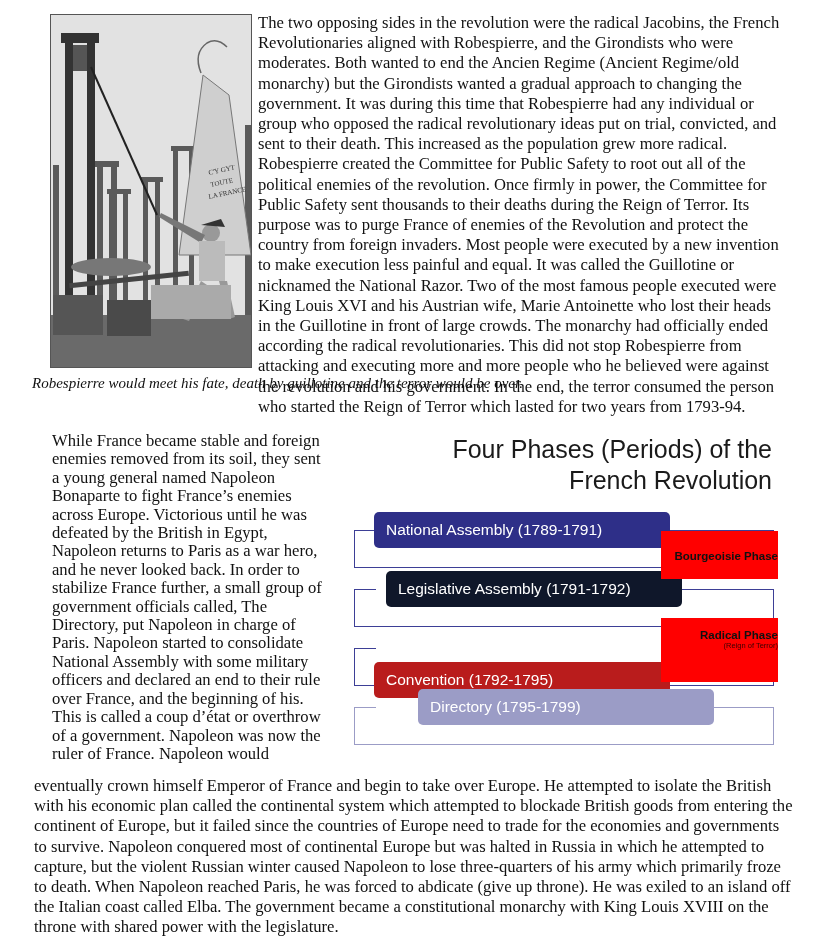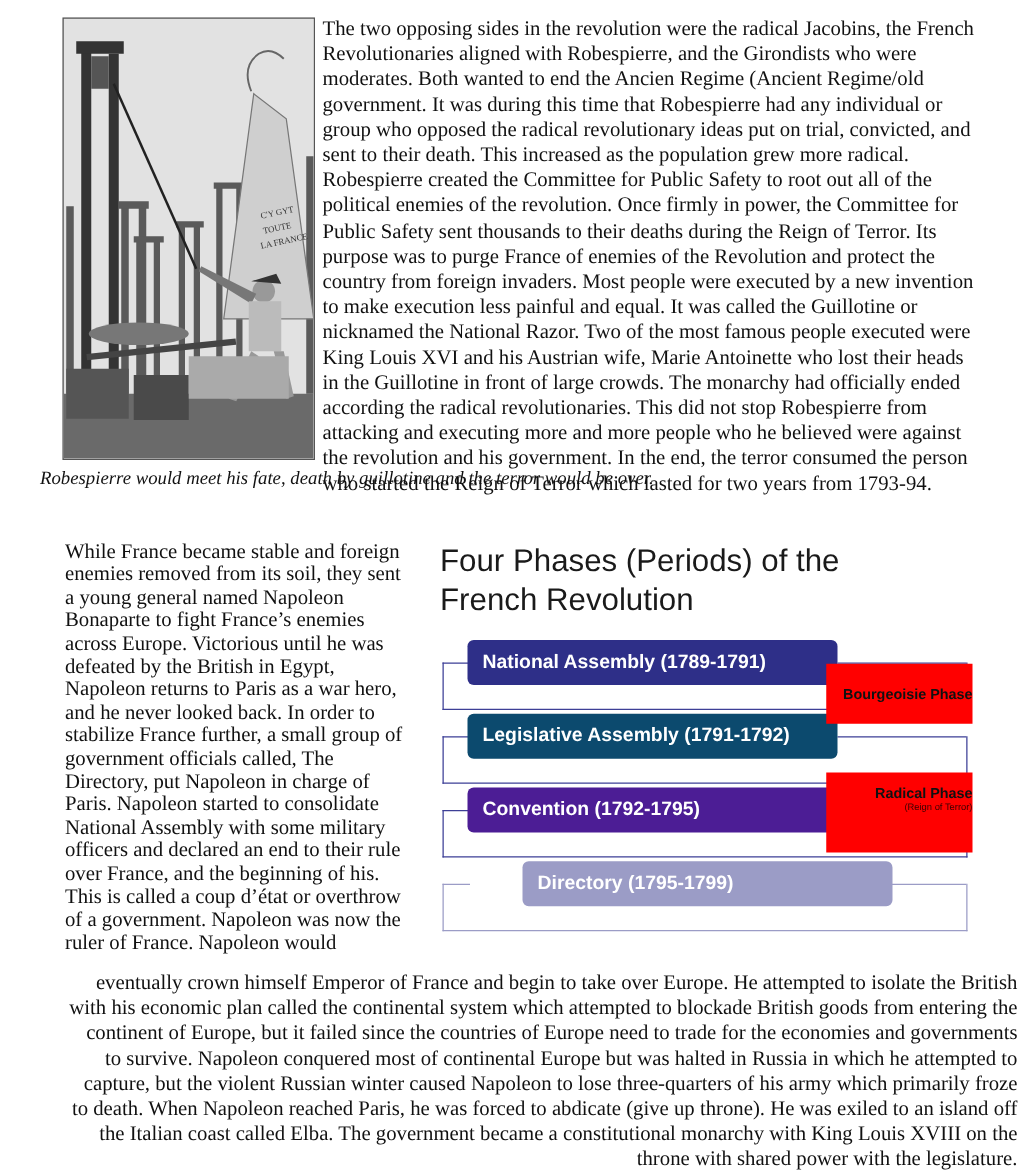--- a/index.html
+++ b/index.html
@@ -1,26 +1,26 @@
 <!DOCTYPE html>
 <html><head>
 <meta charset="utf-8">
 <style>
   html, body { margin: 0; padding: 0; background: #ffffff; }
   body { width: 816px; height: 937px; position: relative; overflow: hidden; font-family: "Liberation Serif", serif; color: #111; }
   .p1-text { position: absolute; left: 258px; top: 13px; width: 556px; font-size: 16.6px; line-height: 20.2px; }
   .p1-tail { position: absolute; left: 32px; top: 373px; width: 780px; font-size: 15px; line-height: 20.2px; white-space: nowrap; font-style: italic; }
   .image-frame { position: absolute; left: 50px; top: 14px; width: 200px; height: 352px; border: 1px solid #555; background: #d8d8d8; overflow: hidden; }
   .p2-text { position: absolute; left: 52px; top: 432px; width: 270px; font-size: 16.6px; line-height: 18.4px; }
-  .p3-text { position: absolute; left: 34px; top: 776px; width: 780px; font-size: 16.6px; line-height: 20.2px; text-align: right; }
+  .p3-text { position: absolute; left: 34px; top: 776px; width: 780px; font-size: 16.6px; line-height: 20.2px; }
   .p3-text span { display: block; white-space: nowrap; }
 
   .diagram { position: absolute; left: 352px; top: 430px; width: 464px; height: 330px; font-family: "Liberation Sans", sans-serif; }
-  .diagram-title { position: absolute; left: 0; top: 4px; width: 420px; text-align: left; font-size: 25px; line-height: 31px; color: #1a1a1a; }
-  .phase { position: absolute; left: 0; width: 430px; height: 60px; font-weight: bold; }
+  .diagram-title { position: absolute; left: 0; top: 4px; width: 420px; text-align: right; font-size: 25px; line-height: 31px; color: #1a1a1a; }
+  .phase { position: absolute; left: 0; width: 430px; height: 60px; }
   .phase .bracket { position: absolute; left: 2px; top: 18px; width: 418px; height: 37px; border: 1.5px solid #3d3f96; border-top: none; }
   .phase .bracket-top-l { position: absolute; left: 2px; top: 18px; width: 22px; height: 0; border-top: 1.5px solid #3d3f96; }
   .phase .bracket-top-r { position: absolute; left: 318px; top: 18px; width: 103px; height: 0; border-top: 1.5px solid #3d3f96; }
   .phase .box { position: absolute; left: 22px; top: 0; width: 296px; height: 36px; border-radius: 5px; color: #fff; font-size: 15.5px; line-height: 36px; padding-left: 12px; box-sizing: border-box; }
   .badge { position: absolute; left: 661px; width: 117px; background: #ff0000; color: #111; text-align: right; font-family: "Liberation Sans", sans-serif; }
   .badge .main { font-weight: bold; font-size: 11.5px; }
   .badge .sub { font-size: 7.5px; color: #3a0000; }
 </style>
 </head>
 <body>
@@ -75,20 +75,21 @@
     <rect x="2" y="280" width="50" height="40" fill="#555"></rect>
     <rect x="56" y="285" width="44" height="36" fill="#4a4a4a"></rect>
     <rect x="100" y="270" width="80" height="34" fill="#aaa"></rect>
   </svg>
 </div>
 
 <div class="p1-text">
   <div>The two opposing sides in the revolution were the radical Jacobins, the French</div>
   <div>Revolutionaries aligned with Robespierre, and the Girondists who were</div>
   <div>moderates. Both wanted to end the Ancien Regime (Ancient Regime/old</div>
+  <div>monarchy) but the Girondists wanted a gradual approach to changing the</div>
   <div>government. It was during this time that Robespierre had any individual or</div>
   <div>group who opposed the radical revolutionary ideas put on trial, convicted, and</div>
   <div>sent to their death. This increased as the population grew more radical.</div>
   <div>Robespierre created the Committee for Public Safety to root out all of the</div>
   <div>political enemies of the revolution. Once firmly in power, the Committee for</div>
   <div>Public Safety sent thousands to their deaths during the Reign of Terror. Its</div>
   <div>purpose was to purge France of enemies of the Revolution and protect the</div>
   <div>country from foreign invaders. Most people were executed by a new invention</div>
   <div>to make execution less painful and equal. It was called the Guillotine or</div>
   <div>nicknamed the National Razor. Two of the most famous people executed were</div>
@@ -131,27 +132,27 @@
   <div class="phase" style="top:82px;">
     <div class="bracket"></div>
     <div class="bracket-top-l"></div>
     <div class="bracket-top-r"></div>
     <div class="box" style="background:#2e2f88;">National Assembly (1789-1791)</div>
   </div>
   <div class="phase" style="top:141px;">
     <div class="bracket"></div>
     <div class="bracket-top-l"></div>
     <div class="bracket-top-r"></div>
-    <div class="box" style="background:#0c4a6e;">Legislative Assembly (1791-1792)</div>
+    <div class="box" style="background:#0f172a;margin-left:12px;">Legislative Assembly (1791-1792)</div>
   </div>
   <div class="phase" style="top:200px;">
     <div class="bracket"></div>
     <div class="bracket-top-l"></div>
     <div class="bracket-top-r"></div>
-    <div class="box" style="background:#4c1d95;">Convention (1792-1795)</div>
+    <div class="box" style="background:#b91c1c;margin-top:32px;">Convention (1792-1795)</div>
   </div>
   <div class="phase" style="top:259px;">
     <div class="bracket" style="border-color:#9b9cc6;"></div>
     <div class="bracket-top-l" style="border-color:#9b9cc6;"></div>
     <div class="bracket-top-r" style="border-color:#9b9cc6;"></div>
     <div class="box" style="background:#9b9cc6;margin-left:44px;">Directory (1795-1799)</div>
   </div>
 </div>
 
 <div class="badge" style="top:531px; height:48px; line-height:48px;">

